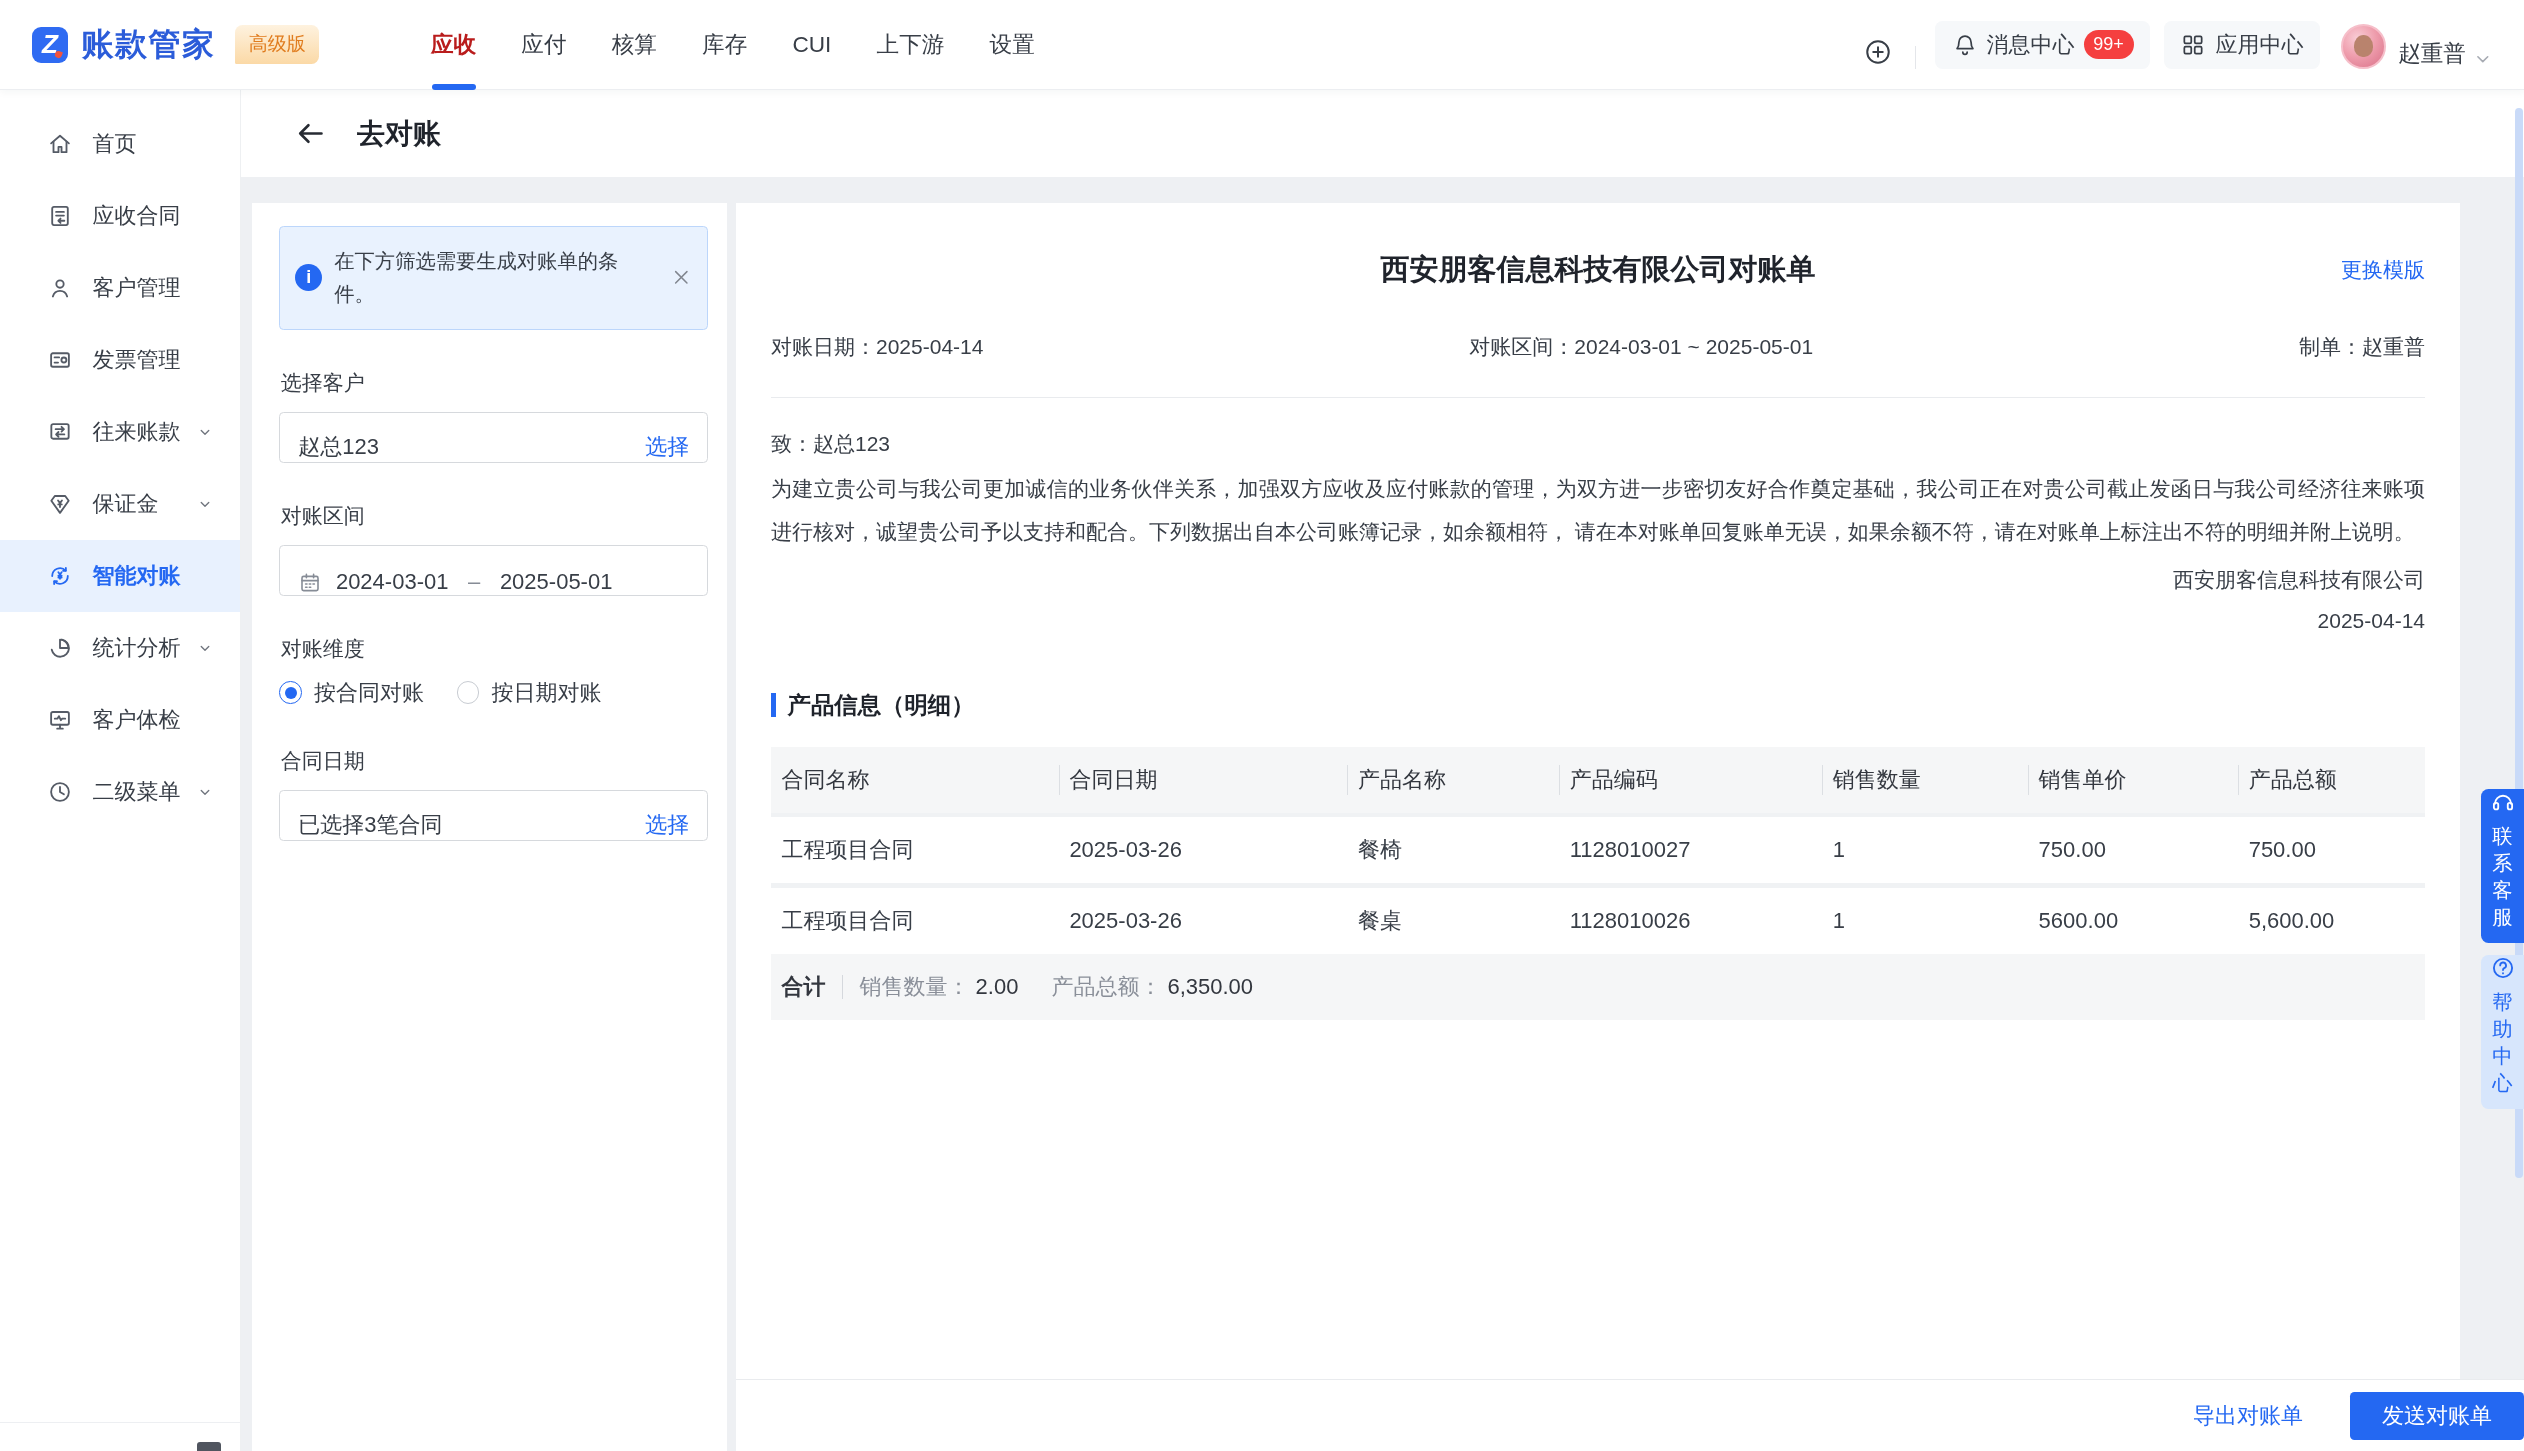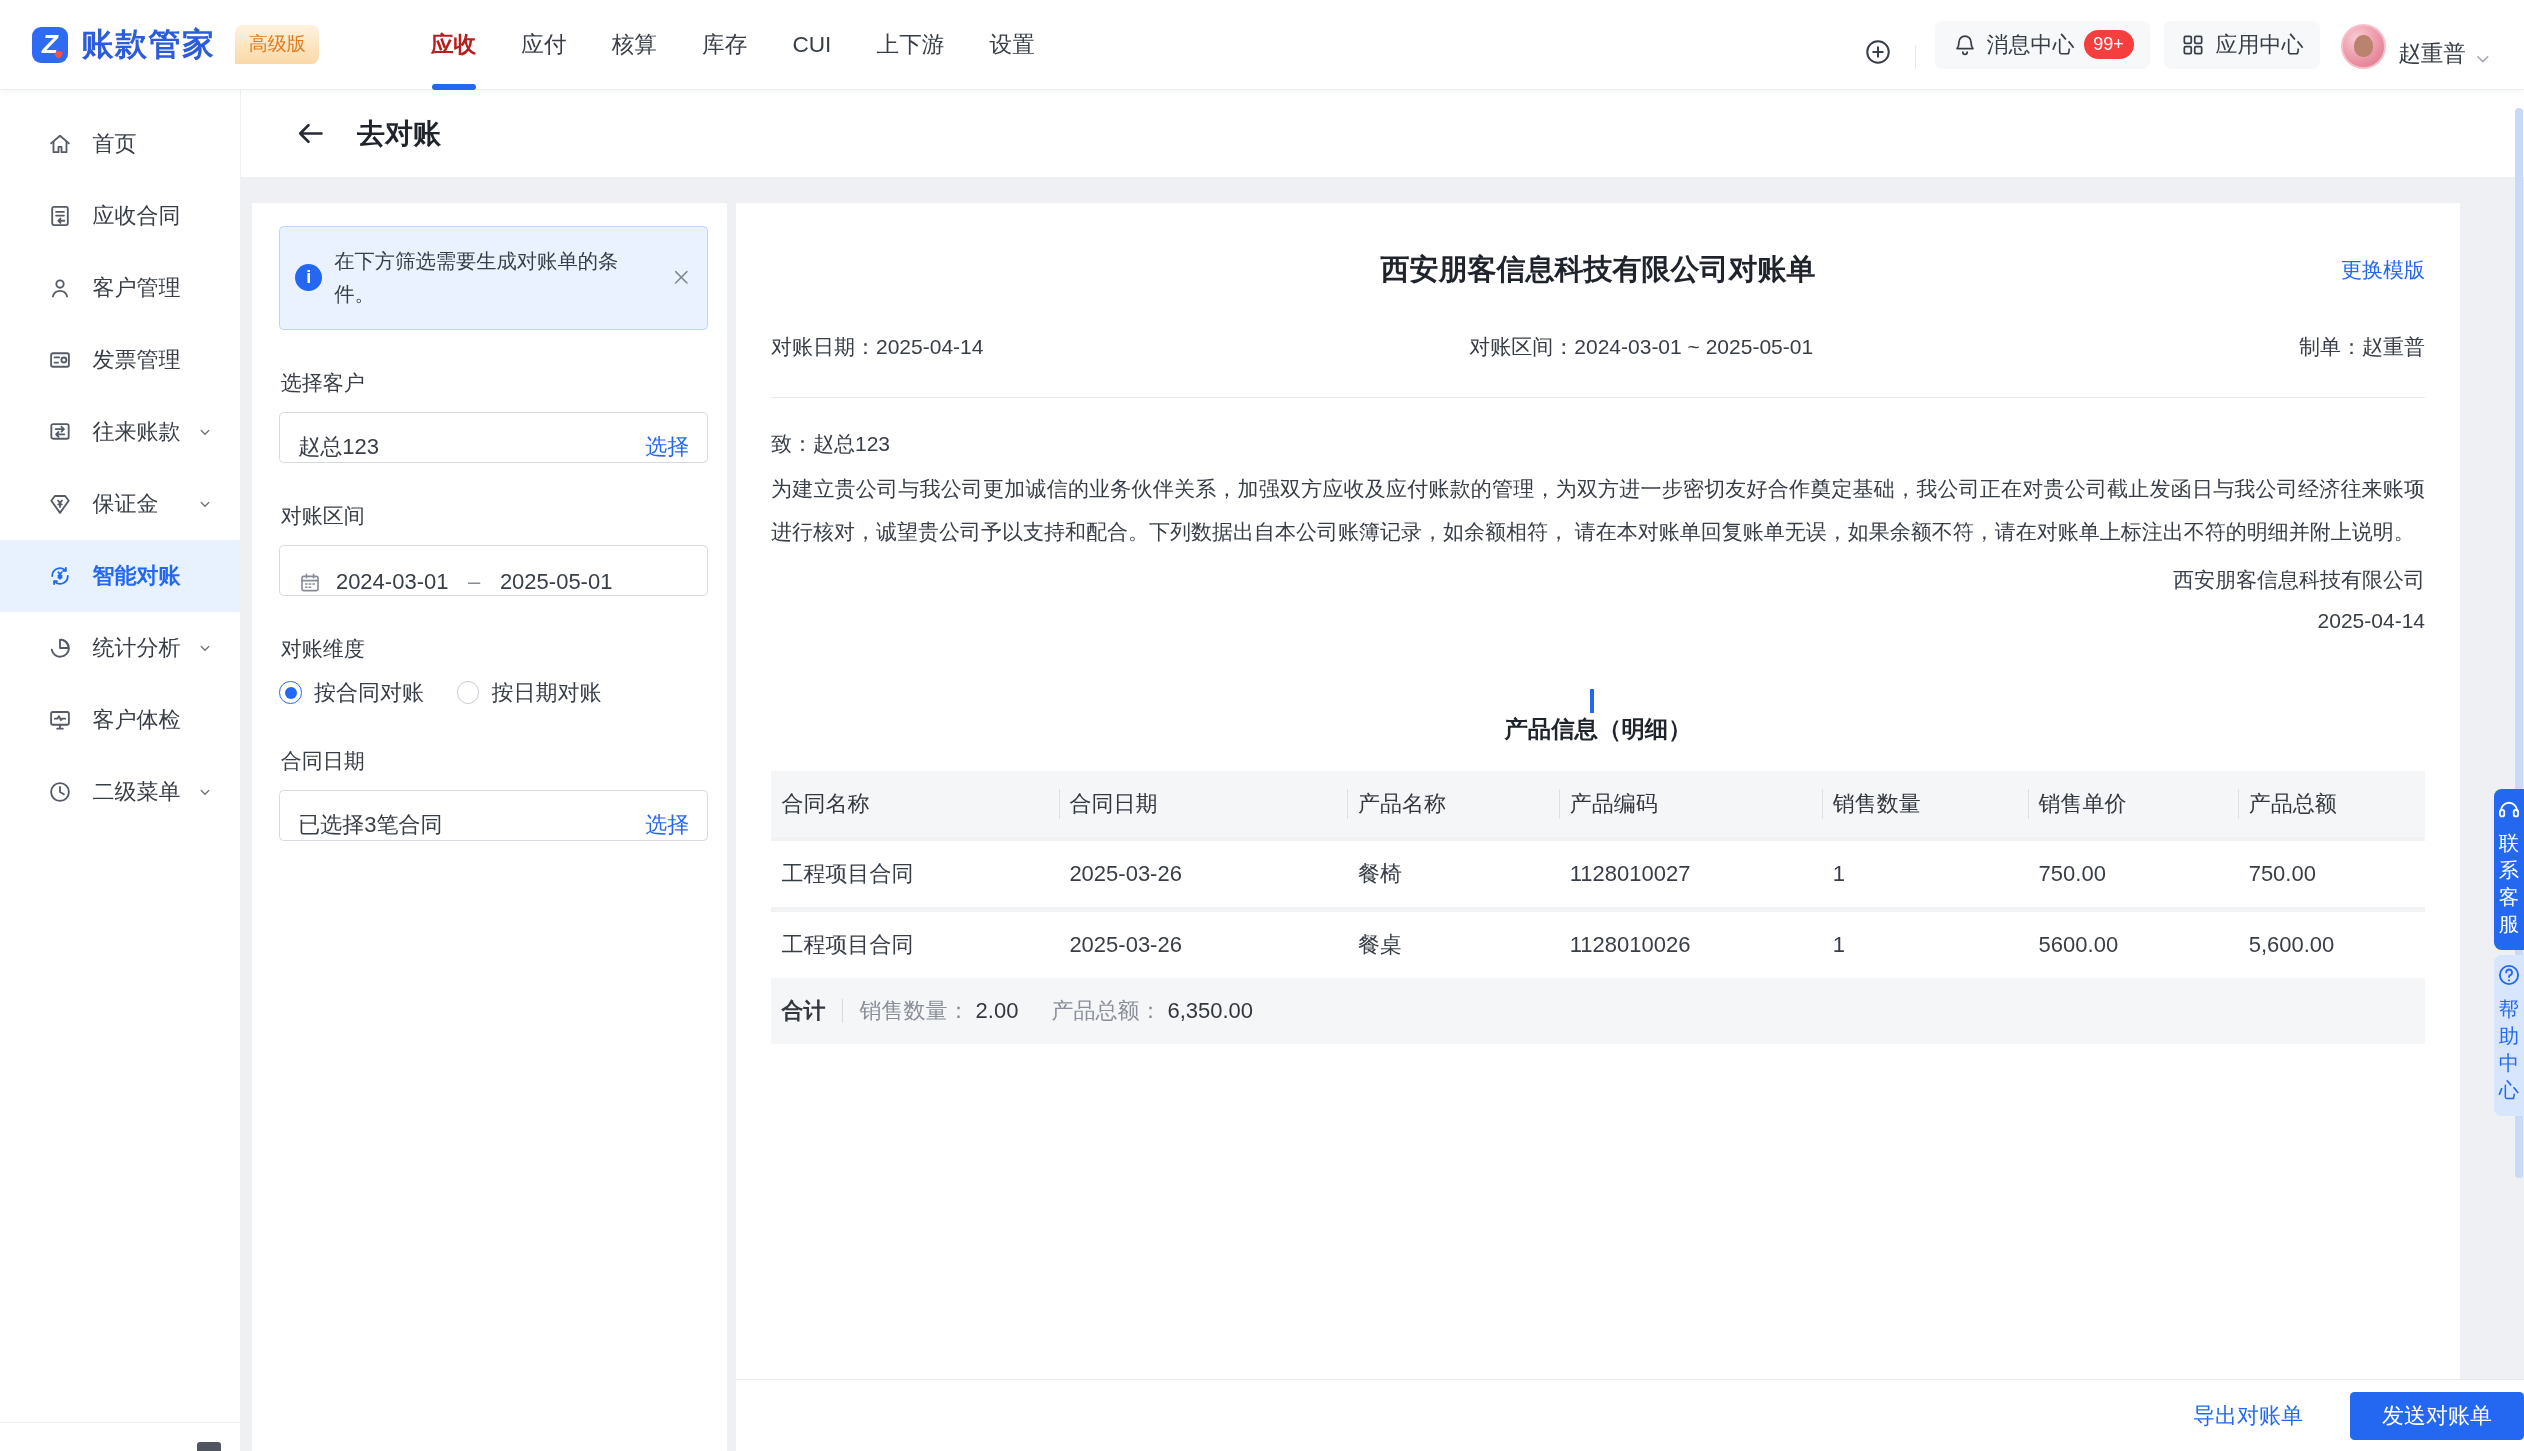--- a/index.html
+++ b/index.html
@@ -88,21 +88,21 @@
     padding:0 35px; overflow:hidden;}
   .doc-title-row { margin-top:47px; position:relative; height:39px;}
   .doc-title { position:absolute; left:0; right:0; text-align:center; font-size:29px; font-weight:bold; color:#1f232b;}
   .tpl-link { position:absolute; right:0; top:6px; font-size:21px; color:#2468f2; cursor:pointer;}
   .meta-row { margin-top:44px; display:flex; font-size:21px; color:#383e47;}
   .meta-mid { flex:1; text-align:center;}
   .doc-divider { margin-top:36px; height:0.8px; background:#e9ebee;}
   .salutation { margin-top:32px; font-size:21px;}
   .doc-body { margin-top:9px; font-size:21px; line-height:43px; color:#383e47; text-align:justify;}
   .sign { text-align:right; font-size:21px; line-height:41px; margin-top:6px;}
-  .section-head { margin-top:48px; display:flex; align-items:center;flex-direction:column;}
+  .section-head { margin-top:48px; display:flex; align-items:center;}
   .sec-bar { width:4.5px; height:24px; background:#2468f2; margin-right:12px;}
   .sec-title { font-size:23.4px; font-weight:bold; color:#1f232b;}
 
   .tbl { margin-top:26px;}
   .trow { display:flex; align-items:center; height:66px; font-size:22px;}
   .trow.head { background:#f5f6f7; font-weight:500; color:#33373f;}
   .tcell { padding-left:10.6px; position:relative; white-space:nowrap; overflow:hidden;}
   .trow.head .tcell + .tcell::before { content:""; position:absolute; left:0; top:50%;
     transform:translateY(-50%); width:0.8px; height:42px; background:#dcdfe3;}
   .c0{flex:0 0 17.4%;} .c1{flex:0 0 17.45%;} .c2{flex:0 0 12.8%;} .c3{flex:0 0 15.9%;}
@@ -117,22 +117,22 @@
 
   
   .footer-bar { position:absolute; left:495px; right:0; bottom:0; height:72px; background:#fff;
     border-top:0.8px solid #e9ebee; display:flex; align-items:center; justify-content:flex-end;
     z-index:20;}
   .export-link { font-size:22px; color:#2468f2; margin-right:47px; cursor:pointer;}
   .send-btn { height:48px; background:#2468f2; color:#fff; font-size:22px; border:none; border-radius:4.5px;
     padding:0 32px; cursor:pointer; display:flex; align-items:center;}
 
   
-  .float-btn { position:absolute; right:0; width:30px; border-radius:7.5px 0 0 7.5px; z-index:30;
-    display:flex; flex-direction:column; align-items:center; cursor:pointer; padding:7px 0 12px;}
+  .float-btn { position:absolute; right:0; width:43px; border-radius:7.5px 0 0 7.5px; z-index:30;
+    display:flex; flex-direction:column; align-items:center; cursor:pointer; padding:0 0 12px;}
   .float-contact { top:699px; background:#2468f2; color:#fff;}
   .float-help { top:865px; background:#d7e6fc; color:#2468f2;}
   .v-text { margin-top:7.5px; width:22.6px; font-size:20.3px; line-height:27px; text-align:center; word-break:break-all;}
 
   
   .scrollbar { position:absolute; right:0; top:0; bottom:0; width:10.6px; z-index:25;}
   .thumb { position:absolute; right:1.5px; top:18px; width:7.5px; height:1070px; border-radius:3.8px; background:#c9daf8;}
 </style>
 </head>
 <body>

